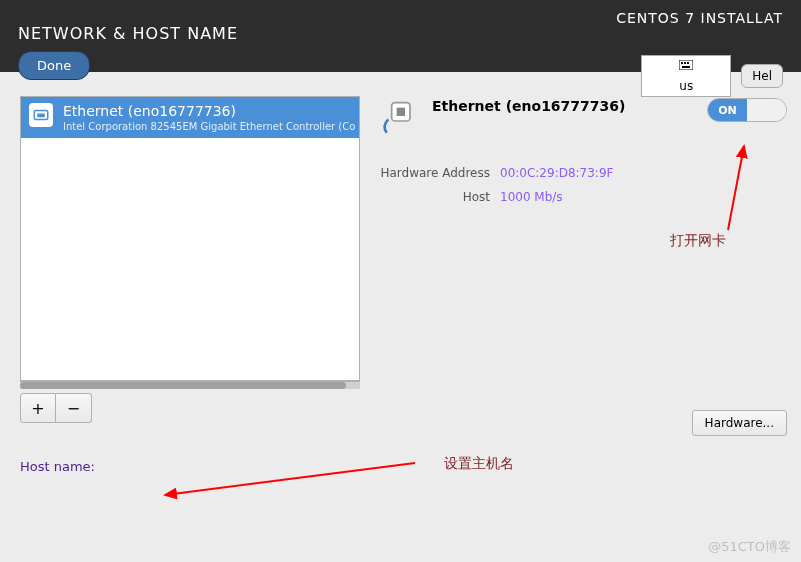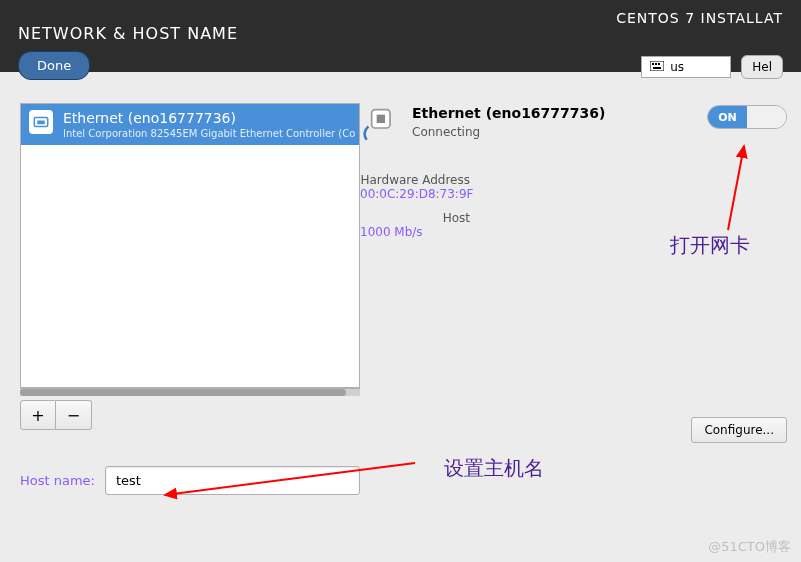--- a/index.html
+++ b/index.html
@@ -3,63 +3,63 @@
 <meta charset="utf-8">
 <style>
 * { margin: 0; padding: 0; box-sizing: border-box; font-family: "DejaVu Sans", Cantarell, sans-serif; }
 body { width: 801px; height: 562px; background: #ececec; position: relative; overflow: hidden; }
 
 .topbar { background: #2d2d2d; height: 72px; padding: 24px 18px; position: relative; }
 .title { color: #fff; font-size: 16px; letter-spacing: 1px; font-weight: 500; margin-bottom: 8px; }
 .done-btn { display: inline-block; background: #3d6ea5; color: #fff; border: 1px solid #1c3e63; padding: 6px 18px; border-radius: 13px; font-size: 13px; cursor: pointer; }
 .prod { position: absolute; right: 18px; top: 10px; color: #fff; font-size: 14px; letter-spacing: 1px; }
 .kb-row { position: absolute; right: 18px; top: 55px; display: flex; gap: 10px; align-items: center; }
-.kb { background: #fff; border: 1px solid #aaa; padding: 3px 8px; font-size: 12px; display: flex; align-items: center; gap: 6px; min-width: 90px; }
+.kb { background: #fff; border: 1px solid #aaa; padding: 3px 8px; font-size: 12px; display: flex; align-items: center; gap: 6px; min-width: 90px; flex-direction: column; }
 .help-btn { background: #eaeaea; border: 1px solid #aaa; padding: 4px 10px; font-size: 12px; border-radius: 6px; cursor: pointer; }
 
-.main { padding: 31px 20px; display: flex; }
+.main { padding: 24px 20px; display: flex; gap: 20px; }
 
 .left { width: 340px; }
 .listbox { border: 1px solid #b0b0b0; background: #fff; height: 285px; overflow: hidden; }
 .nic-item { background: #4a90d9; color: #fff; padding: 6px 8px; display: flex; gap: 10px; }
 .nic-icon { width: 24px; height: 24px; background: #fff; border-radius: 4px; display: flex; align-items: center; justify-content: center; flex-shrink: 0; }
 .nic-icon svg { width: 18px; height: 18px; }
 .nic-text .nic-title { font-size: 14px; }
 .nic-text .nic-sub { font-size: 10px; color: #e0ecf8; margin-top: 2px; white-space: nowrap; overflow: hidden; }
 .scroll-track { height: 8px; background: #d0d0d0; border-top: 1px solid #b0b0b0; position: relative; }
 .scroll-thumb { background: #a0a0a0; height: 100%; width: 96%; border-radius: 4px; }
 
 .pm-row { display: flex; margin-top: 4px; }
 .pm-btn { width: 36px; height: 30px; border: 1px solid #b0b0b0; background: linear-gradient(#f8f8f8,#e8e8e8); font-size: 16px; cursor: pointer; display: flex; align-items: center; justify-content: center; }
 .pm-btn:first-child { border-radius: 3px 0 0 3px; }
 .pm-btn:last-child { border-radius: 0 3px 3px 0; border-left: none; }
 
 .hostrow { margin-top: 36px; display: flex; align-items: center; gap: 10px; }
-.hostrow label { font-size: 13px; color: #8b5cf6; }
+.hostrow label { font-size: 13px; color: #4c1d95; }
 .host-input { flex: 1; max-width: 310px; border: 1px solid #b0b0b0; border-radius: 3px; padding: 6px 10px; font-size: 13px; background: #fff; box-shadow: inset 0 1px 2px rgba(0,0,0,0.1); }
 
 .right { flex: 1; position: relative; }
 .eth-head { display: flex; gap: 12px; }
 .eth-icon { width: 40px; height: 40px; }
 .eth-icon svg { width: 40px; height: 40px; }
 .eth-title { font-size: 14px; font-weight: bold; margin-top: 2px; }
 .eth-status { font-size: 12px; color: #555; margin-top: 4px; }
 
 .toggle { position: absolute; right: -6px; top: 2px; display: flex; border: 1px solid #b0b0b0; border-radius: 12px; overflow: hidden; width: 80px; height: 24px; font-size: 11px; }
 .toggle .on { background: #4a90d9; color: #fff; flex: 1; display: flex; align-items: center; justify-content: center; font-weight: bold; }
 .toggle .off { background: #f0f0f0; color: #888; flex: 1; display: flex; align-items: center; justify-content: center; }
 
 .kv { margin-top: 30px; font-size: 12px; color: #333; }
-.kv .row { display: flex; margin-bottom: 10px; flex-direction: column; }
+.kv .row { display: flex; margin-bottom: 10px; }
 .kv .k { width: 120px; text-align: right; color: #555; padding-right: 10px; }
 .kv .v { color: #8b5cf6; }
 
 .configure { position: absolute; right: -6px; top: 314px; border: 1px solid #b0b0b0; background: linear-gradient(#f8f8f8,#e8e8e8); padding: 5px 12px; font-size: 12px; border-radius: 3px; cursor: pointer; }
 
-.annot { position: absolute; color: #4c1d95; font-size: 20px; pointer-events: none; }
+.annot { position: absolute; color: #7f1d1d; font-size: 14px; pointer-events: none; }
 .arrow { position: absolute; pointer-events: none; }
 .watermark { position: absolute; right: 10px; bottom: 6px; color: rgba(0,0,0,0.2); font-size: 13px; }
 </style>
 </head>
 <body>
 
 <div class="topbar">
   <div class="title">NETWORK &amp; HOST NAME</div>
   <button class="done-btn">Done</button>
   <div class="prod">CENTOS 7 INSTALLAT</div>
@@ -98,53 +98,51 @@
     </div>
     <div class="scroll-track">
         <div class="scroll-thumb"></div>
       </div>
     <div class="pm-row">
       <button class="pm-btn">+</button>
       <button class="pm-btn">−</button>
     </div>
     <div class="hostrow">
       <label>Host name:</label>
-      <input class="host-input" value="test" style="">
     </div>
   </div>
 
   <div class="right">
     <div class="eth-head">
       <div class="eth-icon">
         <svg viewBox="0 0 48 48">
             <path d="M10 28 Q2 36 8 44" fill="none" stroke="#3b7dc4" stroke-width="3"></path>
             <rect x="14" y="8" width="22" height="22" rx="4" fill="#fff" stroke="#999" stroke-width="2"></rect>
             <rect x="20" y="14" width="10" height="10" fill="#888"></rect>
           </svg>
       </div>
       <div>
         <div class="eth-title">Ethernet (eno16777736)</div>
-        <div class="eth-status">Connecting</div>
       </div>
     </div>
     <div class="toggle">
       <div class="on">ON</div>
       <div class="off"></div>
     </div>
     <div class="kv">
       <div class="row">
         <div class="k">Hardware Address</div>
         <div class="v">00:0C:29:D8:73:9F</div>
       </div>
       <div class="row">
         <div class="k">Host</div>
         <div class="v">1000 Mb/s</div>
       </div>
     </div>
-    <button class="configure">Configure...</button>
+    <button class="configure">Hardware...</button>
   </div>
 </div>
 
 <div class="annot" style="left:670px; top:232px;">打开网卡</div>
 <svg class="arrow" style="left:718px; top:142px;" width="40" height="90">
   <defs>
       <marker id="ah1" markerWidth="8" markerHeight="8" refX="6" refY="3" orient="auto">
         <path d="M0,0 L7,3 L0,6 Z" fill="#ff0000"></path>
       </marker>
     </defs>

